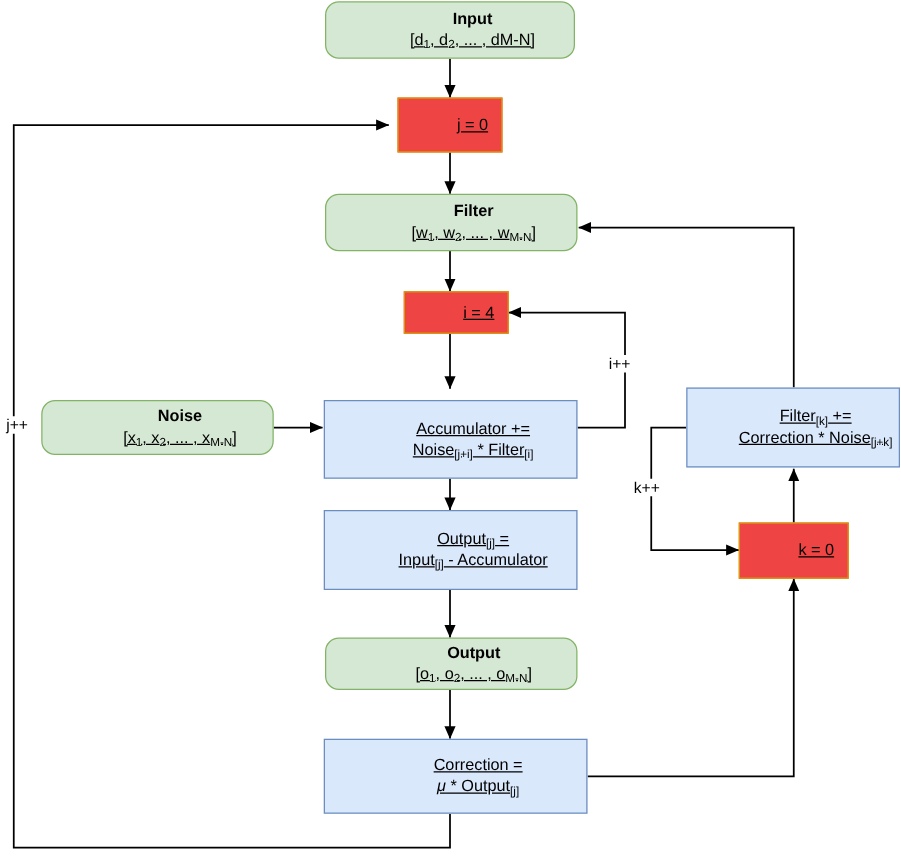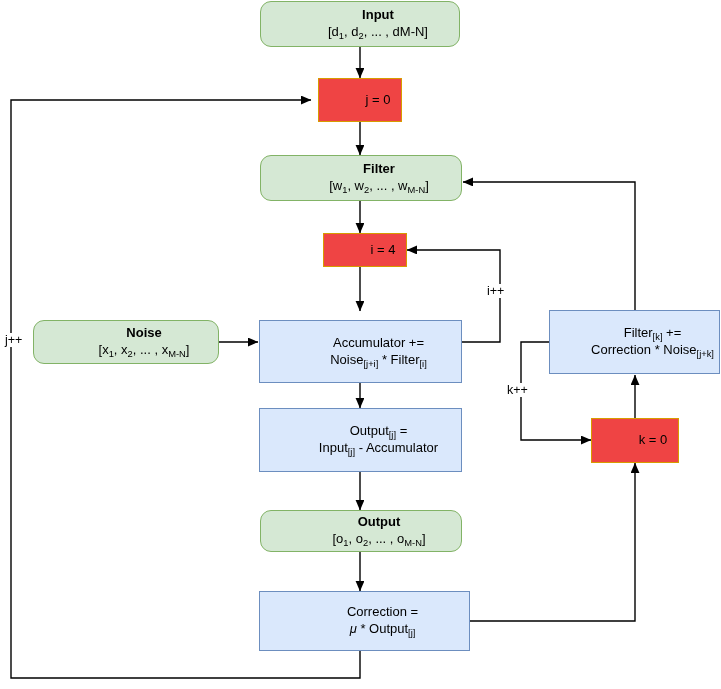--- a/index.html
+++ b/index.html
@@ -56,20 +56,21 @@
     border-color: #6c8ebf;
     border-radius: 0;
   }
   .node .ttl {
     font-weight: bold;
     display: block;
   }
   .node .ln {
     display: block;
     white-space: nowrap;
+    text-decoration: underline;
   }
   sub {
     font-size: 0.72em;
     line-height: 0;
     vertical-align: -0.28em;
   }
   .mu {
     font-style: italic;
   }
   .edge-label {

